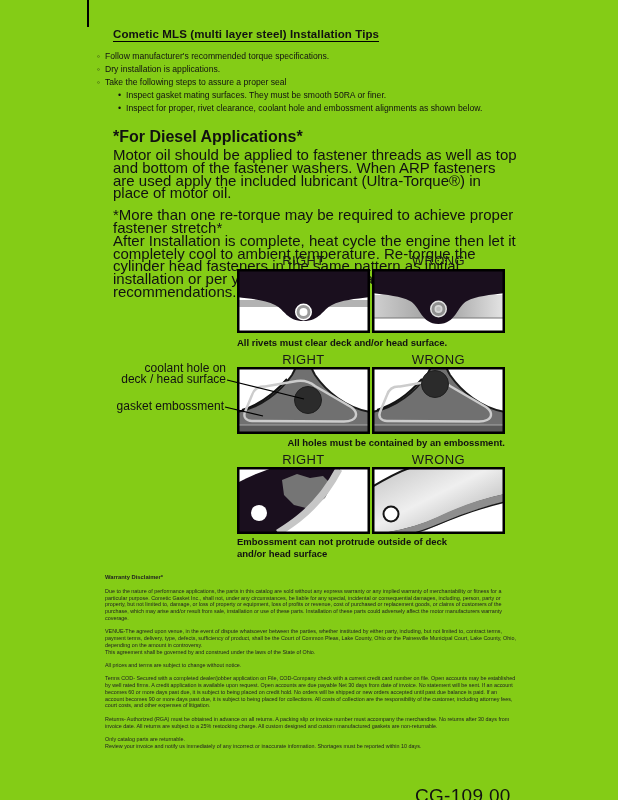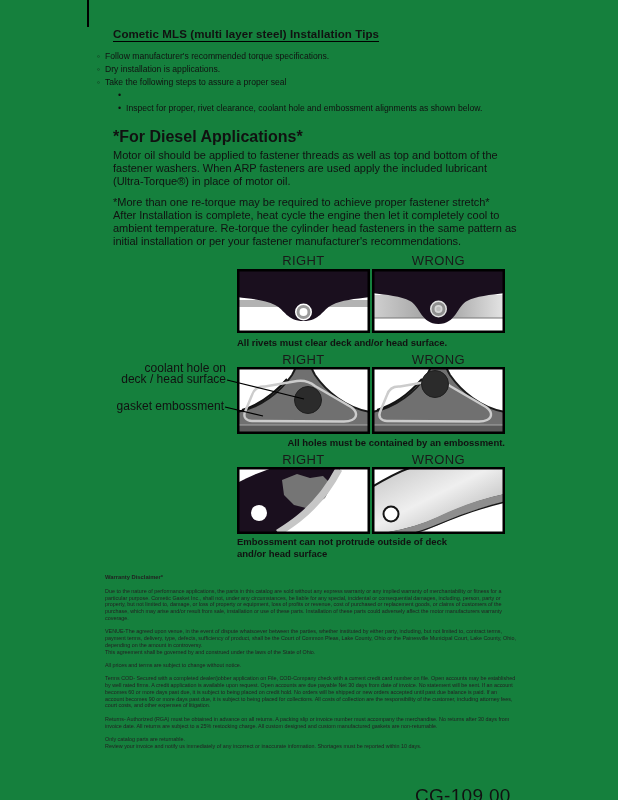--- a/index.html
+++ b/index.html
@@ -1,29 +1,29 @@
 <!DOCTYPE html>
 <html><head>
 <meta charset="utf-8">
 <style>
   html,body{margin:0;padding:0;background:#fff;}
-  .page{position:relative;width:618px;height:800px;background:#15803d;overflow:hidden;
+  .page{position:relative;width:618px;height:800px;background:#84cc16;overflow:hidden;
         font-family:"Liberation Sans",sans-serif;color:#111;}
   .crop-mark{position:absolute;left:87px;top:0;width:2px;height:27px;background:#000;}
   
   .content{position:absolute;left:97px;top:24px;width:424px;}
   .title{margin:0 0 6px 16px;font-size:11.5px;font-weight:bold;letter-spacing:.1px;
          display:inline-block;border-bottom:1.6px solid #000;padding-bottom:1px;margin-left:16px;}
   .tips{margin:2px 0 0 0;padding:0;list-style:none;font-size:8.6px;line-height:13px;}
   .tips li{display:flex;align-items:baseline;}
   .tips li .mark{width:8px;flex:0 0 8px;font-size:8px;}
   .tips li.sub{padding-left:21px;}
   .tips li.sub .mark{font-size:9px;}
   .diesel-heading{margin:13px 0 3px 16px;font-size:16px;font-weight:bold;}
-  .para{margin:0 0 9px 16px;width:406px;font-size:11px;line-height:12.8px;}
+  .para{margin:0 0 9px 16px;width:406px;font-size:15px;line-height:12.8px;}
   .note{margin-bottom:0;}
   
   .diagrams{position:absolute;left:0;top:227px;width:596px;height:320px;margin-top:26px;}
   .dg-label{position:absolute;width:133px;text-align:center;font-size:13px;letter-spacing:.4px;color:#1a1a1a;}
   .panel{position:absolute;width:133px;}
   .panel svg{display:block;}
   .dg-caption{position:absolute;font-size:9.5px;font-weight:bold;line-height:11.5px;color:#111;}
   .callout{position:absolute;font-size:12px;line-height:11px;text-align:right;color:#111;}
   .leader-overlay{position:absolute;left:0;top:0;pointer-events:none;}
   
@@ -50,20 +50,21 @@
       <li>
         <span class="mark">◦</span>
         <span>Dry installation is applications.</span>
       </li>
       <li>
         <span class="mark">◦</span>
         <span>Take the following steps to assure a proper seal</span>
       </li>
       <li class="sub">
         <span class="mark">•</span>
+        <span>Inspect gasket mating surfaces.  They must be smooth 50RA or finer.</span>
       </li>
       <li class="sub">
         <span class="mark">•</span>
         <span>Inspect for proper, rivet clearance, coolant hole and embossment alignments as shown below.</span>
       </li>
     </ul>
 
     <h2 class="diesel-heading">*For Diesel Applications*</h2>
     <p class="para">Motor oil should be applied to fastener threads as well as top and bottom of the fastener washers. When ARP fasteners are used apply the included lubricant (Ultra-Torque®) in place of motor oil.</p>
     <p class="para note">*More than one re-torque may be required to achieve proper fastener stretch*</p>

